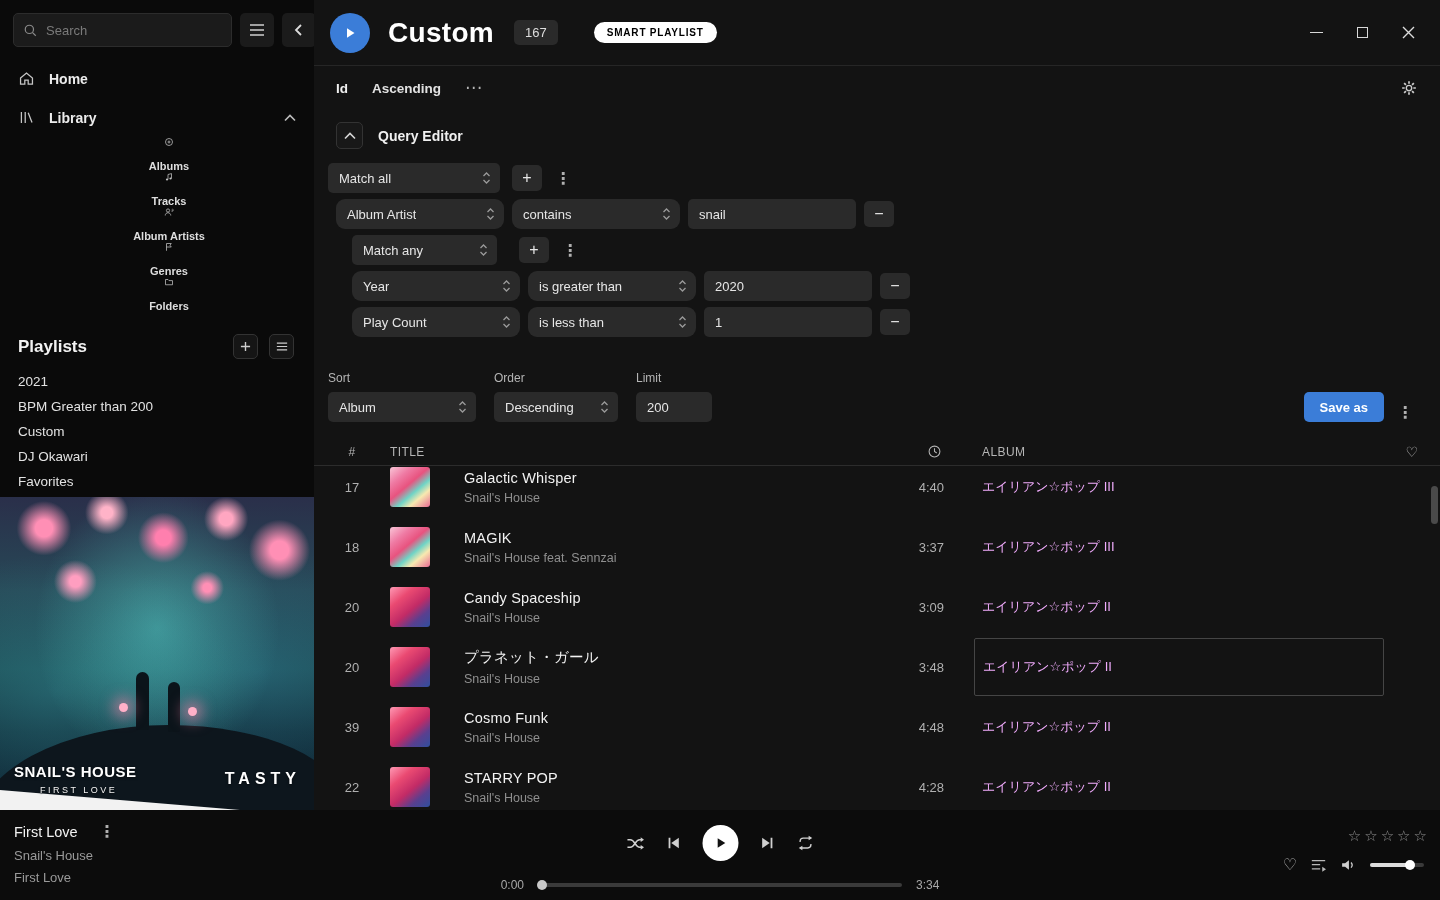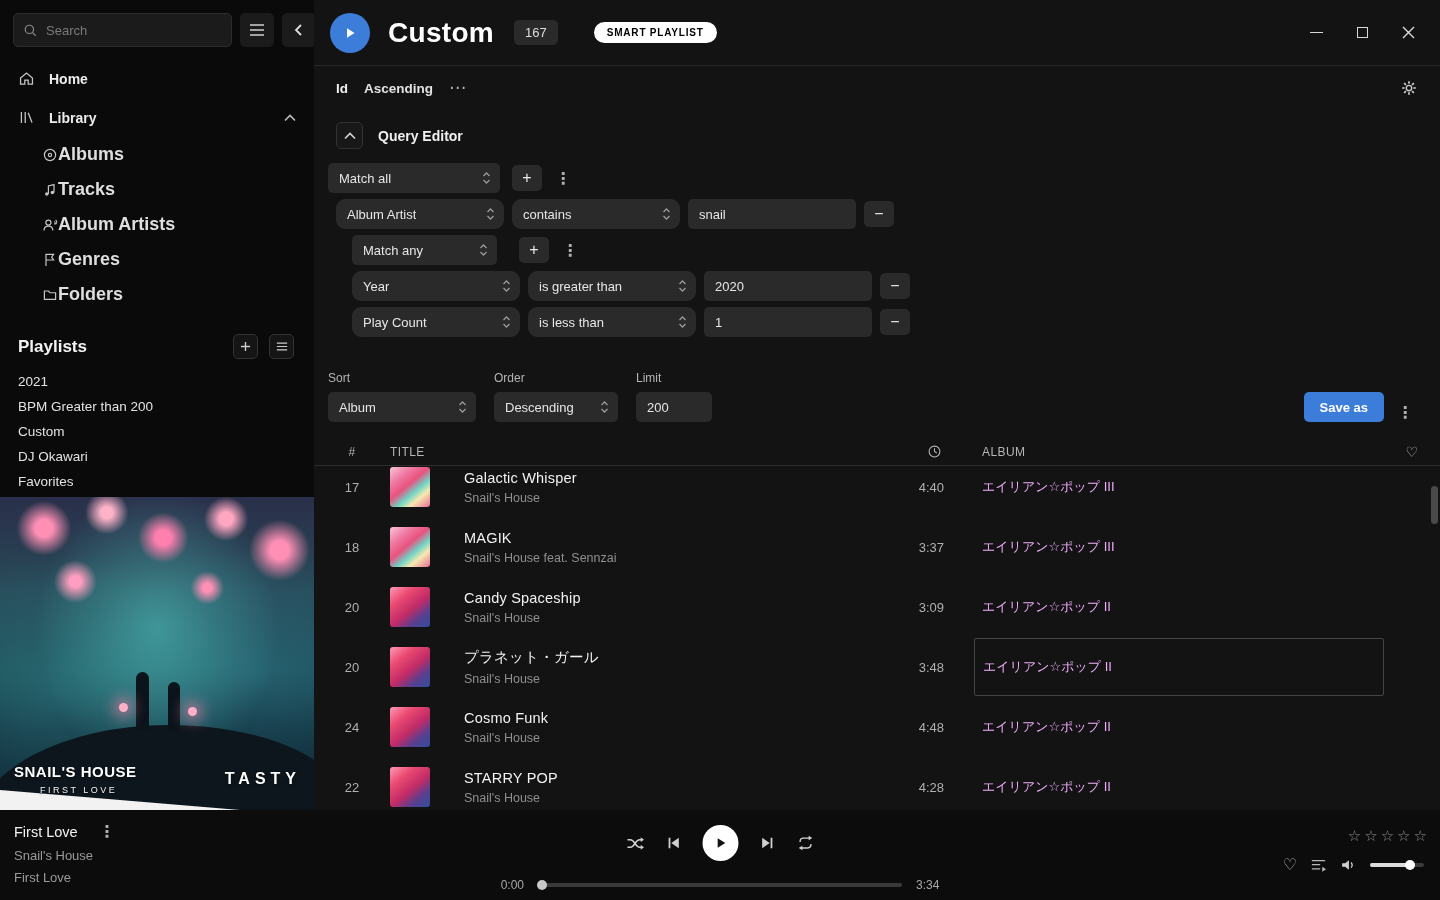--- a/index.html
+++ b/index.html
@@ -14,22 +14,22 @@
   .search{flex:1;display:flex;align-items:center;gap:8px;height:34px;background:#1b1b1b;
     border:1px solid #2c2c2c;border-radius:5px;padding:0 9px;}
   .search input{flex:1;min-width:0;background:transparent;border:none;outline:none;color:#cfcfcf;
     font-size:13px;font-family:inherit;}
   .search input::placeholder{color:#7a7a7a;}
   .sq-btn{width:34px;height:34px;border-radius:5px;background:#1b1b1b;border:none;display:flex;
     align-items:center;justify-content:center;flex:0 0 auto;cursor:pointer;}
   .nav-item{display:flex;align-items:center;gap:14px;height:39px;padding:0 18px;font-size:14px;
     font-weight:bold;color:#ececec;cursor:pointer;}
   .nav-item .spacer{flex:1;}
-  .sub-item{display:flex;align-items:center;height:35px;padding:0 18px 0 42px;font-size:18px;
-    font-weight:bold;color:#dedede;cursor:pointer;}
+  .sub-item{display:flex;align-items:center;gap:13px;height:35px;padding:0 18px 0 42px;font-size:11px;
+    font-weight:bold;color:#dedede;cursor:pointer;flex-direction:column;}
   .pl-head{display:flex;align-items:center;gap:11px;padding:22px 20px 10px 18px;}
   .pl-title{font-size:17px;font-weight:bold;flex:1;color:#f2f2f2;}
   .pl-btn{width:25px;height:25px;border:1px solid #333;border-radius:5px;background:#151515;color:#ccc;
     display:flex;align-items:center;justify-content:center;cursor:pointer;}
   .pl-item{line-height:25px;padding:0 18px;font-size:13.5px;color:#e2e2e2;cursor:pointer;white-space:nowrap;}
 
   
   .artwork{position:absolute;left:0;bottom:0;width:314px;height:313px;overflow:hidden;cursor:pointer;
     background:
       radial-gradient(circle at 14% 10%, #ff8fb5 0, #ff8fb5 2.2%, rgba(255,143,181,0) 7%),
@@ -69,21 +69,21 @@
   .page-title{font-size:28px;font-weight:bold;margin-left:18px;letter-spacing:.3px;color:#fff;}
   .count-badge{margin-left:20px;background:var(--panel);border-radius:5px;padding:5px 11px;font-size:13px;color:#ddd;}
   .smart-badge{margin-left:36px;background:#fff;color:#000;border-radius:11px;padding:5px 13px;font-size:10px;
     font-weight:bold;letter-spacing:.8px;}
   .win-controls{margin-left:auto;display:flex;gap:30px;align-items:center;padding-right:6px;}
   .win-btn{background:none;border:none;cursor:pointer;display:flex;align-items:center;justify-content:center;
     width:16px;height:16px;}
   .minimize-glyph{width:13px;height:0;border-top:1.6px solid #d8d8d8;display:block;}
   .maximize-glyph{width:11px;height:11px;border:1.4px solid #d8d8d8;display:block;}
 
-  .toolbar{display:flex;align-items:center;gap:16px;padding:13px 22px 9px;justify-content:center;}
+  .toolbar{display:flex;align-items:center;gap:24px;padding:13px 22px 9px;justify-content:center;}
   .tb-sort{font-size:13.5px;font-weight:bold;color:#f0f0f0;cursor:pointer;}
   .tb-order{font-size:13.5px;font-weight:bold;color:#e2e2e2;cursor:pointer;}
   .hdots{color:#b5b5b5;font-size:17px;cursor:pointer;line-height:10px;}
   .toolbar .spacer{flex:1;}
 
   .qe-head{display:flex;align-items:center;gap:15px;padding:16px 22px 6px;}
   .collapse-btn{width:27px;height:27px;border:1px solid #333;border-radius:5px;background:#181818;
     display:flex;align-items:center;justify-content:center;cursor:pointer;}
   .qe-title{font-size:14px;font-weight:bold;color:#f0f0f0;}
 
@@ -467,21 +467,21 @@
         <span class="cell-num">20</span>
         <div class="thumb art2"></div>
         <div class="cell-title">
           <div class="tt">プラネット・ガール</div>
           <div class="ta">Snail's House</div>
         </div>
         <span class="cell-dur">3:48</span>
         <span class="cell-album focused">エイリアン☆ポップ II</span>
       </div>
       <div class="track-row tgrid">
-        <span class="cell-num">24</span>
+        <span class="cell-num">39</span>
         <div class="thumb art2"></div>
         <div class="cell-title">
           <div class="tt">Cosmo Funk</div>
           <div class="ta">Snail's House</div>
         </div>
         <span class="cell-dur">4:48</span>
         <span class="cell-album">エイリアン☆ポップ II</span>
       </div>
       <div class="track-row tgrid">
         <span class="cell-num">22</span>

